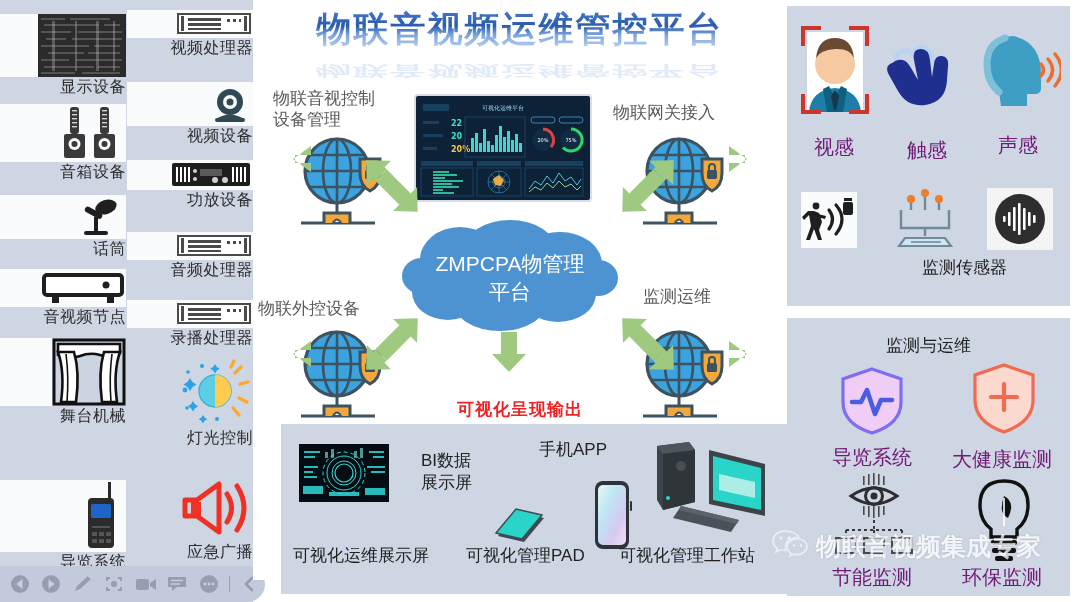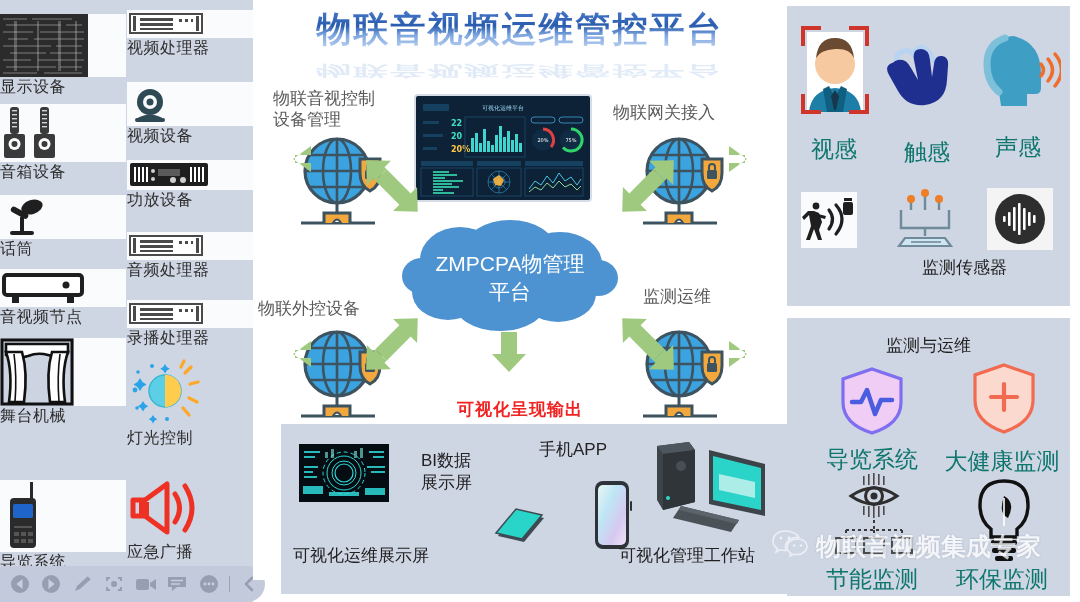--- a/index.html
+++ b/index.html
@@ -13,21 +13,21 @@
   .stage{position:absolute;left:0;top:0;width:1080px;height:602px;background:#ffffff;}
 
   
   .sidebar{
     position:absolute;left:0;top:0;width:253px;height:602px;
     background:#ced5e3;
   }
   .col{position:absolute;top:0;width:126px;height:602px;}
   .colA{left:0;}
   .colB{left:127px;}
-  .dev{position:absolute;left:0;width:126px;text-align:left;}
+  .dev{position:absolute;left:0;width:126px;text-align:right;}
   .dev .ico{display:block;margin:0 auto;}
   .dev .lbl{
     display:block;font-size:16px;color:#2e2e2e;line-height:1.15;
     margin-top:1px;white-space:nowrap;letter-spacing:0.5px;
   }
   .chipbox{background:#fafbfc;display:inline-block;line-height:0;}
 
   
   .ppt-bar{
     position:absolute;left:0;bottom:0;width:265px;height:36px;
@@ -68,21 +68,21 @@
     position:absolute;left:12px;top:424px;width:516px;height:170px;
     background:#ced5e3;
     margin-left:16px;
   }
   .vis-lbl{position:absolute;font-size:17px;color:#222;white-space:nowrap;}
 
   
   .rpanel{position:absolute;left:787px;width:283px;background:#ced5e3;}
   .rp1{top:6px;height:300px;}
   .rp2{top:318px;height:278px;}
-  .rlbl{position:absolute;font-size:23px;color:#0f766e;white-space:nowrap;text-align:center;}
+  .rlbl{position:absolute;font-size:20px;color:#701a75;white-space:nowrap;text-align:center;}
   .rhead{position:absolute;width:283px;text-align:center;font-size:17px;color:#1f1f1f;}
 
   .wm{
     position:absolute;left:772px;top:528px;
     display:flex;align-items:center;gap:8px;
     color:#ffffff;opacity:.78;font-size:25px;font-weight:bold;
     text-shadow:0 0 2px rgba(120,130,150,.55);
     pointer-events:none;
   }
   .wm svg{opacity:.85;}
@@ -711,20 +711,21 @@
       </div>
 
       <div class="vis-lbl" style="left:258px;top:14px;">手机APP</div>
 
       <div style="position:absolute;left:203px;top:82px;">
         <svg width="62" height="40" viewBox="0 0 62 40">
           <path d="M14 30 L34 6 L60 12 L40 36 Z" fill="#3f4a52"></path>
           <path d="M12 27 L32 3 L58 9 L38 33 Z" fill="#29d4c8" stroke="#3f4a52" stroke-width="1.5"></path>
         </svg>
       </div>
+      <div class="vis-lbl" style="left:185px;top:120px;">可视化管理PAD</div>
 
       <div style="position:absolute;left:312px;top:55px;">
         <svg width="40" height="72" viewBox="0 0 40 72">
           <rect x="2" y="2" width="34" height="68" rx="8" fill="#2d3338"></rect>
           <rect x="5" y="6" width="28" height="60" rx="5" fill="url(#ph)"></rect>
           <defs>
             <linearGradient id="ph" x1="0" y1="0" x2="1" y2="1">
               <stop offset="0%" stop-color="#e7f7f2"></stop>
                 <stop offset="35%" stop-color="#bfe6f5"></stop>
               <stop offset="70%" stop-color="#d6c9f0"></stop>

